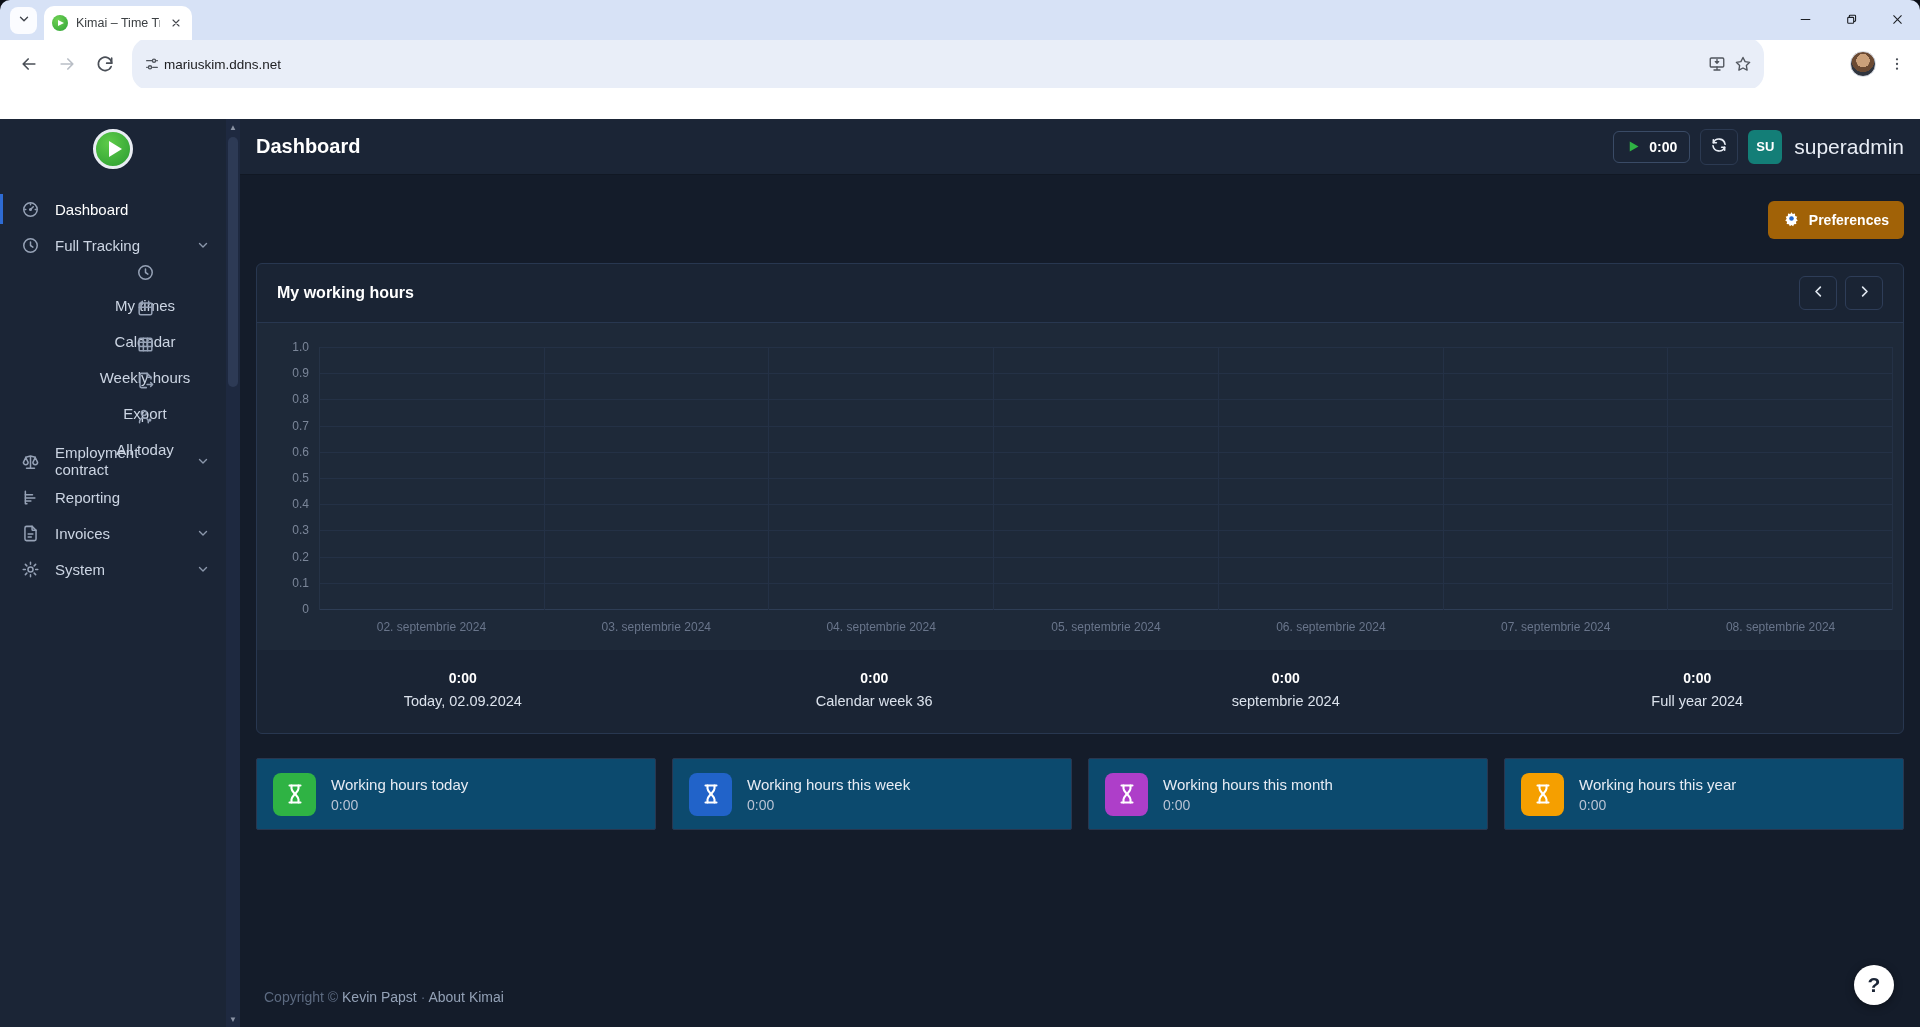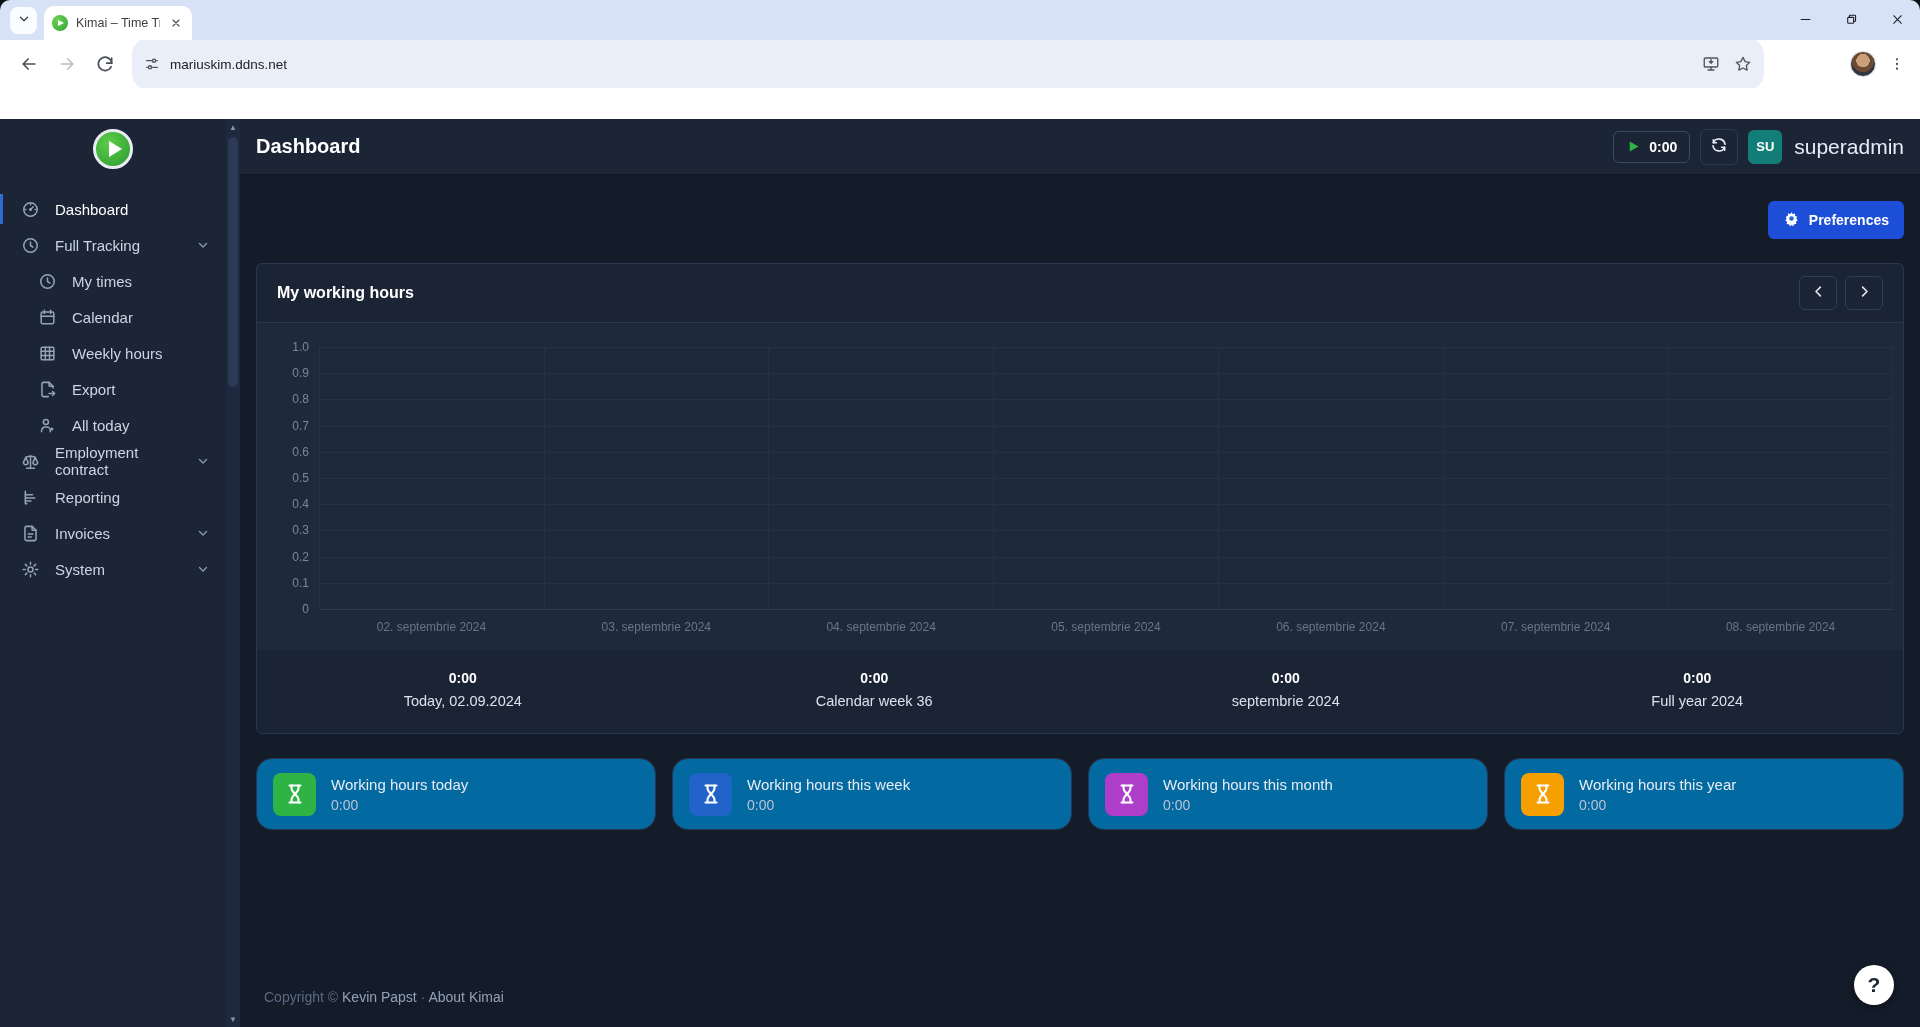--- a/index.html
+++ b/index.html
@@ -23,21 +23,21 @@
   .tab-close { color:#44474e; flex:none; width:16px; height:16px; display:flex; align-items:center; justify-content:center; }
   .tab-close svg { width:12px; height:12px; }
   .caption-buttons { position:absolute; right:0; top:0; height:38px; display:flex; }
   .caption-btn { width:46px; height:38px; display:flex; align-items:center; justify-content:center; color:#1c1f24; }
   .caption-btn svg { width:13px; height:13px; }
   .toolbar { height:48px; background:#ffffff; display:flex; align-items:center; padding:0 10px; flex:none; }
   .nav-btn { width:34px; height:34px; display:flex; align-items:center; justify-content:center; color:#4a4f57; margin:0 2px; }
   .nav-btn svg { width:20px; height:20px; }
   .nav-btn.disabled { color:#b9bec6; }
   .omnibox { flex:1; height:52px; background:#e9eef8; border-radius:17px; margin:0 74px 0 8px;
-    display:flex; align-items:center; padding:0 12px; gap:10px; }
+    display:flex; align-items:center; padding:0 12px; gap:4px; }
   .omnibox-tune { color:#50555d; display:flex; }
   .omnibox-tune svg { width:16px; height:16px; }
   .omnibox-url { font-size:13.5px; color:#202124; flex:1; }
   .omni-icon { color:#50555d; display:flex; margin-left:4px; }
   .omni-icon svg { width:18px; height:18px; }
   .chrome-avatar { width:26px; height:26px; border-radius:50%; margin:0 8px 0 12px; flex:none;
     background:radial-gradient(circle at 50% 36%, #caa07a 0 34%, #6b4a33 35% 58%, #30353f 59%);
     border:1px solid #d6dbe4; }
   .chrome-menu { width:26px; height:30px; display:flex; align-items:center; justify-content:center; color:#4a4f57; }
   .chrome-menu svg { width:16px; height:16px; }
@@ -48,21 +48,21 @@
 
   .sidebar { width:240px; background:#1b2536; position:relative; flex:none; padding-right:14px; }
   .logo-wrap { display:flex; justify-content:center; padding-top:10px; }
   .logo { width:40px; height:40px; border-radius:50%; border:3px solid #e9edf3;
     background:radial-gradient(circle at 38% 32%, #5ecb49, #2a9c31); position:relative; }
   .logo:after { content:""; position:absolute; left:13px; top:9px; border-left:13px solid #fff;
     border-top:8px solid transparent; border-bottom:8px solid transparent; }
   .nav { margin-top:22px; }
   .nav-item { height:36px; display:flex; align-items:center; padding-left:21px; gap:15px;
     color:#ccd5e3; font-size:15px; position:relative; cursor:default; }
-  .nav-item.sub { padding-left:38px; }
+  .nav-item.sub { padding-left:64px;flex-direction:column; }
   .nav-item.active { color:#ffffff; }
   .nav-item.active:before { content:""; position:absolute; left:0; top:3px; bottom:3px; width:3px; background:#2e6bd3; }
   .nav-icon { width:19px; height:19px; color:#96a2b6; display:flex; flex:none; }
   .nav-icon svg { width:19px; height:19px; }
   .nav-chevron { margin-left:auto; margin-right:16px; color:#8b97ab; display:flex; }
   .nav-chevron svg { width:14px; height:14px; }
   .side-scrollbar { position:absolute; right:0; top:0; bottom:0; width:14px; background:#1e2940; }
   .sb-arrow { height:16px; display:flex; align-items:center; justify-content:center; color:#8a93a5; font-size:8px; }
   .sb-arrow.down { position:absolute; bottom:0; left:0; right:0; }
   .sb-thumb { position:absolute; top:18px; left:2px; width:10px; height:250px; background:#2d3a55; border-radius:5px; }
@@ -78,21 +78,21 @@
   .timer-play svg { width:15px; height:15px; }
   .sync-btn { width:38px; height:36px; border:1px solid #2c3a52; border-radius:6px;
     display:flex; align-items:center; justify-content:center; color:#e8edf5; }
   .sync-btn svg { width:18px; height:18px; }
   .user-avatar { width:34px; height:34px; border-radius:6px; background:#137e77; color:#fff;
     font-weight:bold; font-size:13px; display:flex; align-items:center; justify-content:center; }
   .user-name { color:#e8edf5; font-size:21px; margin-left:2px; }
 
   .page-body { flex:1; padding:26px 16px 0 16px; display:flex; flex-direction:column; min-height:0; }
   .prefs-row { display:flex; justify-content:flex-end; }
-  .prefs-btn { display:flex; align-items:center; gap:9px; background:#1d4ed8; border:none; border-radius:6px;
+  .prefs-btn { display:flex; align-items:center; gap:9px; background:#a16207; border:none; border-radius:6px;
     padding:9px 15px; color:#fff; font-size:14px; font-weight:bold; cursor:pointer; }
   .prefs-btn svg { width:17px; height:17px; }
 
   .card { background:#1a2434; border:1px solid #283750; border-radius:6px; margin-top:24px; }
   .card-header { display:flex; align-items:center; padding:12px 20px; border-bottom:1px solid #283750; }
   .card-title { font-size:16px; font-weight:bold; color:#ffffff; }
   .card-nav { margin-left:auto; display:flex; gap:8px; }
   .card-nav-btn { width:38px; height:34px; border:1px solid #2e3d58; border-radius:6px; background:transparent;
     color:#dfe6ef; display:flex; align-items:center; justify-content:center; cursor:pointer; }
   .card-nav-btn svg { width:15px; height:15px; }
@@ -107,21 +107,21 @@
   .vline { position:absolute; top:0; bottom:0; width:1px; background:#243146; }
   .x-labels { display:flex; padding:10px 6px 16px 58px; }
   .x-label { flex:1; text-align:center; font-size:12px; color:#69758b; }
 
   .summary-row { display:flex; padding:20px 0 24px 0; }
   .summary { flex:1; text-align:center; }
   .summary-value { font-size:14px; font-weight:bold; color:#ffffff; }
   .summary-label { font-size:14.5px; color:#dbe2ec; margin-top:7px; }
 
   .stat-row { display:grid; grid-template-columns:repeat(4,1fr); gap:16px; margin-top:24px; }
-  .stat-card { background:#0369a1; border:1px solid #283750; border-radius:16px; padding:14px 16px;
+  .stat-card { background:#0c4a6e; border:1px solid #283750; border-radius:2px; padding:14px 16px;
     display:flex; align-items:center; gap:15px; height:72px; }
   .stat-icon { width:43px; height:43px; border-radius:8px; color:#fff; display:flex; align-items:center; justify-content:center; flex:none; }
   .stat-icon svg { width:24px; height:24px; }
   .stat-label { font-size:15px; color:#e7ecf4; }
   .stat-value { font-size:14px; color:#b9c3d4; margin-top:4px; }
 
   .footer { margin-top:auto; padding:0 8px 22px 8px; font-size:14px; }
   .footer .dim { color:#5c6a80; }
   .footer a { color:#93a1b6; text-decoration:none; }
   .help-btn { position:absolute; right:26px; bottom:22px; width:40px; height:40px; border-radius:50%;

